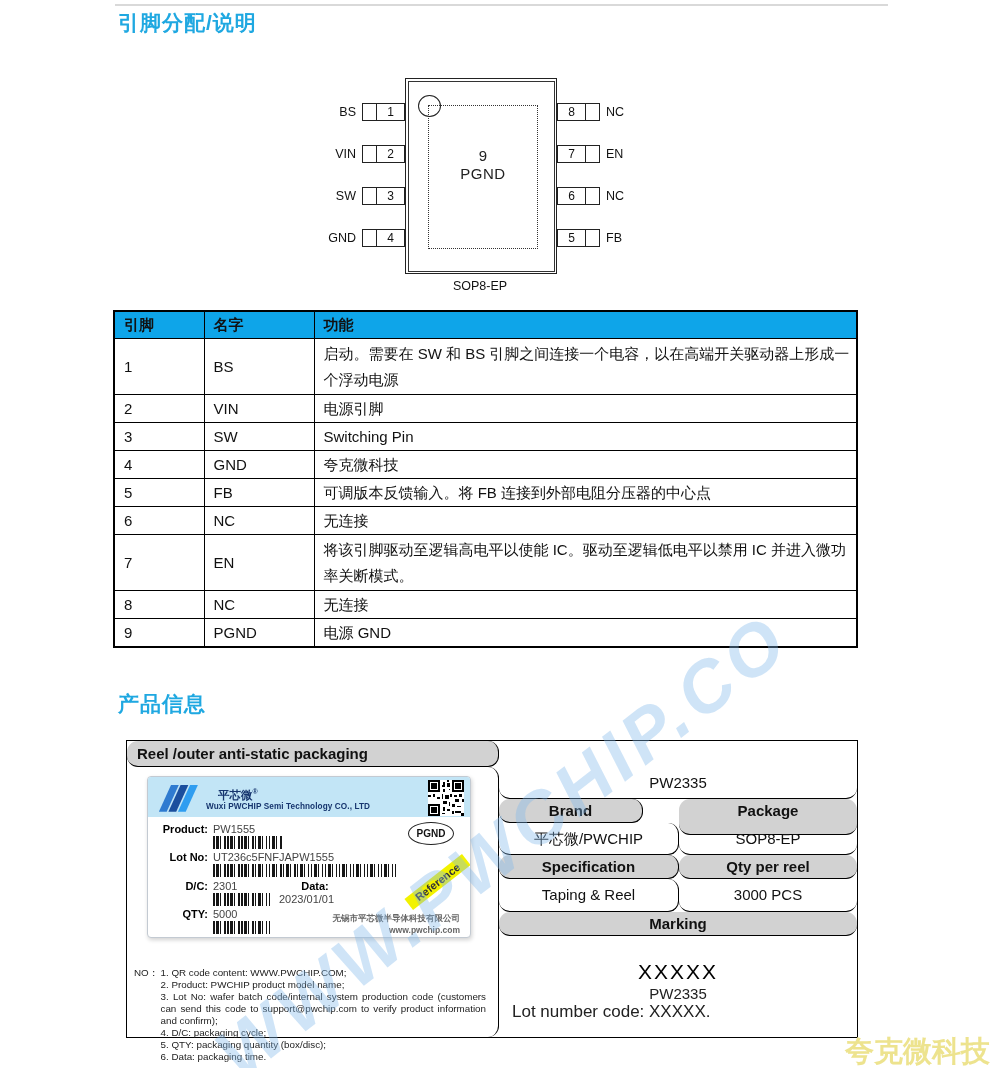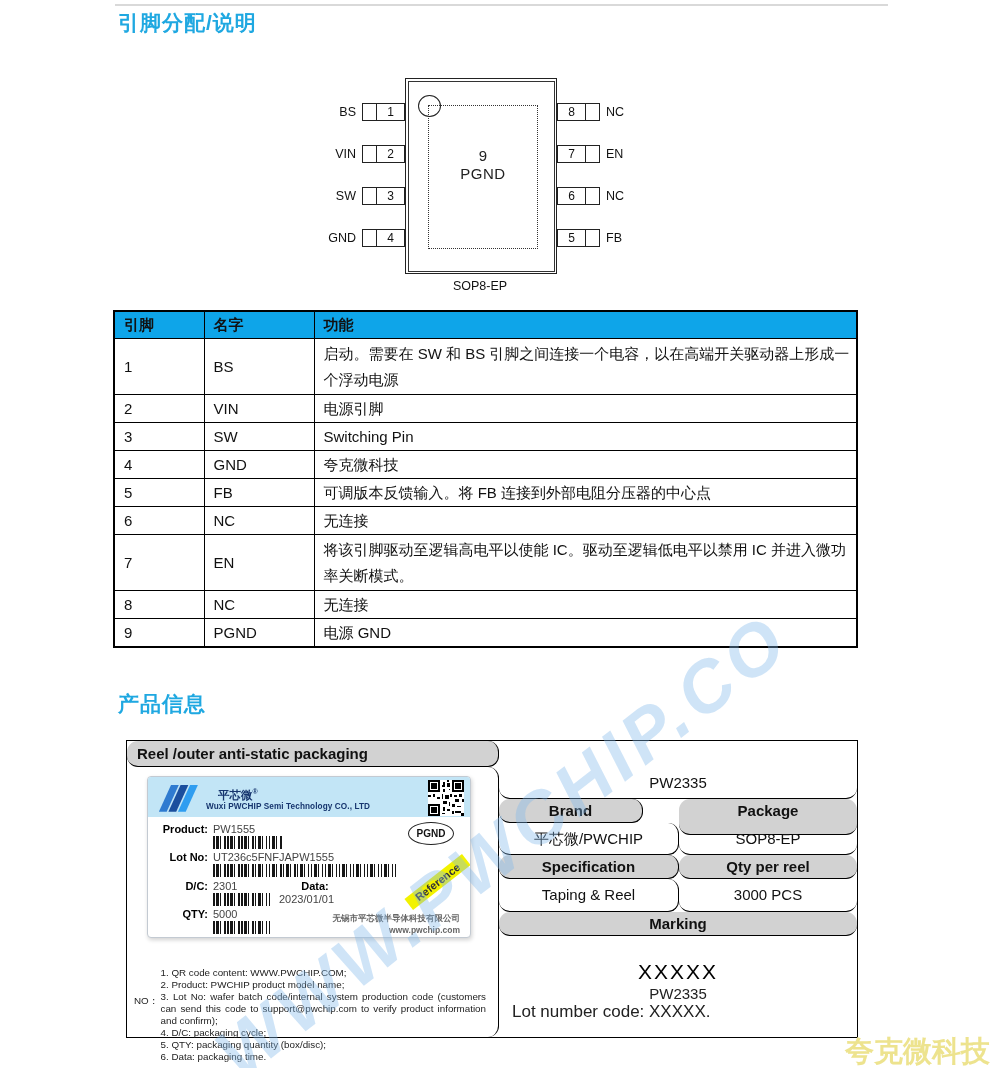--- a/index.html
+++ b/index.html
@@ -79,21 +79,21 @@
   .rohs{position:absolute;right:16px;top:45px;width:44px;height:21px;border:1.6px solid #222;border-radius:50%;
         text-align:center;line-height:21px;font-size:10px;font-weight:bold;color:#111;background:#fff;}
   .reference{position:absolute;right:-4px;top:98px;transform:rotate(-38deg);background:#f2f200;
              padding:1px 10px;font-size:11px;font-weight:bold;color:#333;}
   .label-footer{position:absolute;right:10px;top:136px;text-align:right;color:#666;}
   .label-footer .cn{font-size:8.5px;font-weight:bold;}
   .label-footer .url{font-size:8.5px;font-weight:bold;}
 
   
   .notes{position:absolute;left:7px;top:200px;width:352px;display:flex;font-size:9.8px;line-height:12px;color:#222;}
-  .notes-prefix{flex:0 0 22px;margin-top:28px;}
+  .notes-prefix{flex:0 0 22px;}
   .note-items{flex:1;}
   .note-item{padding-left:2px;}
   .note-justify{text-align:justify;}
 
   
   .wm-diag{position:absolute;left:200px;top:1030px;transform:rotate(-38deg);transform-origin:0 0;
            font-size:72px;font-weight:bold;font-style:italic;letter-spacing:6px;white-space:nowrap;
            color:rgba(128,184,233,0.38);z-index:6;pointer-events:none;}
   .wm-corner{position:absolute;right:1px;top:1032px;font-size:29px;font-weight:bold;color:#EDE38E;z-index:7;pointer-events:none;}
 </style>

